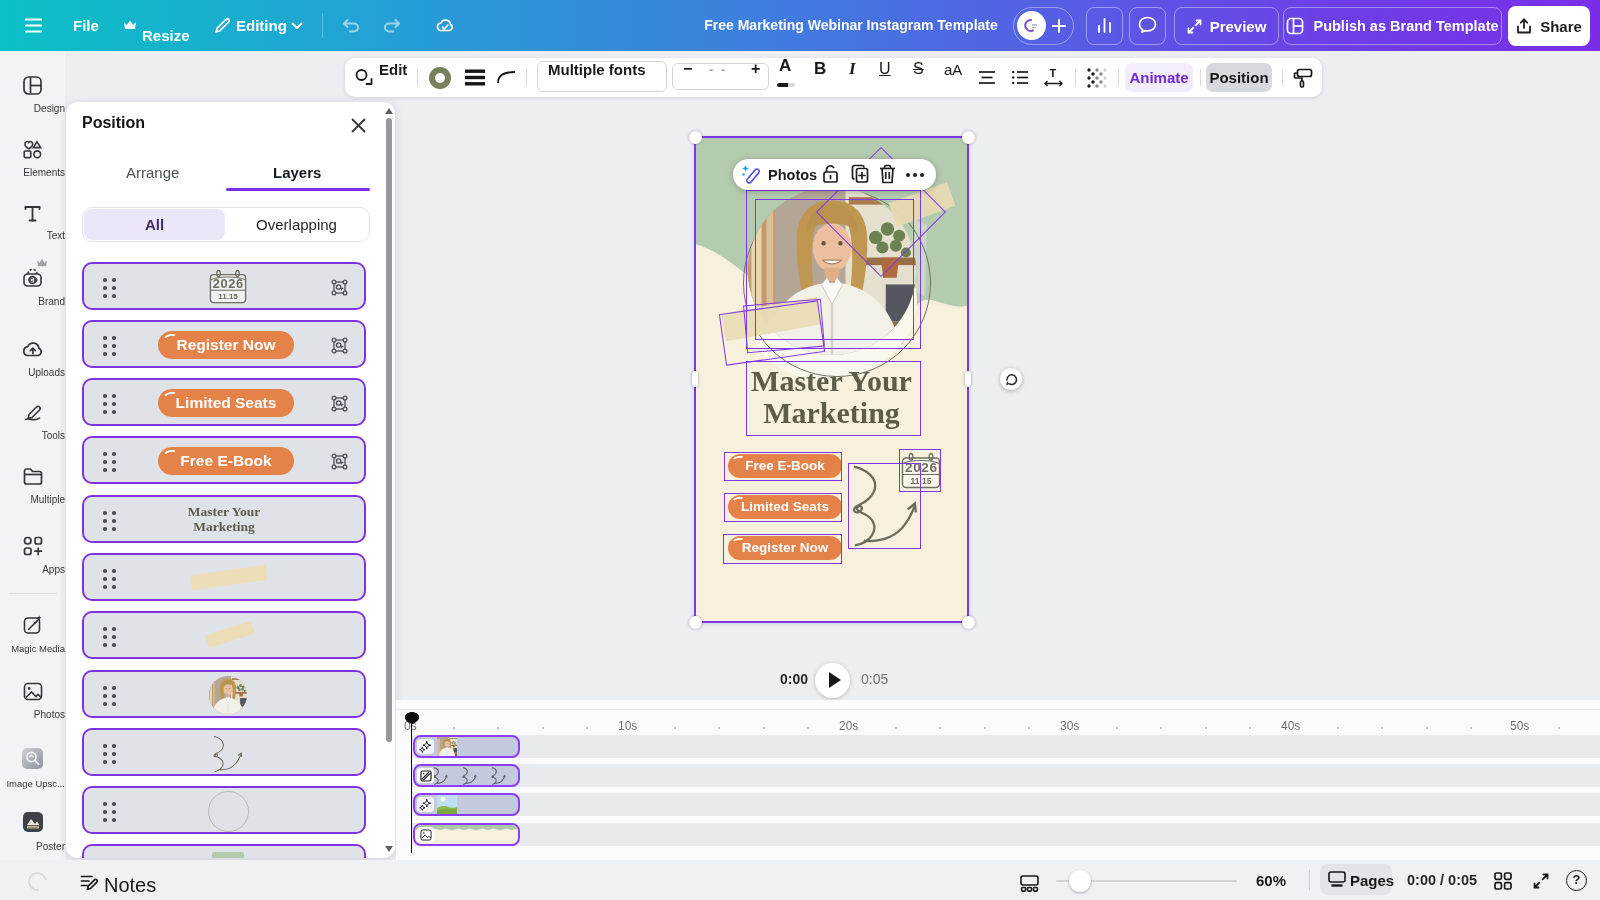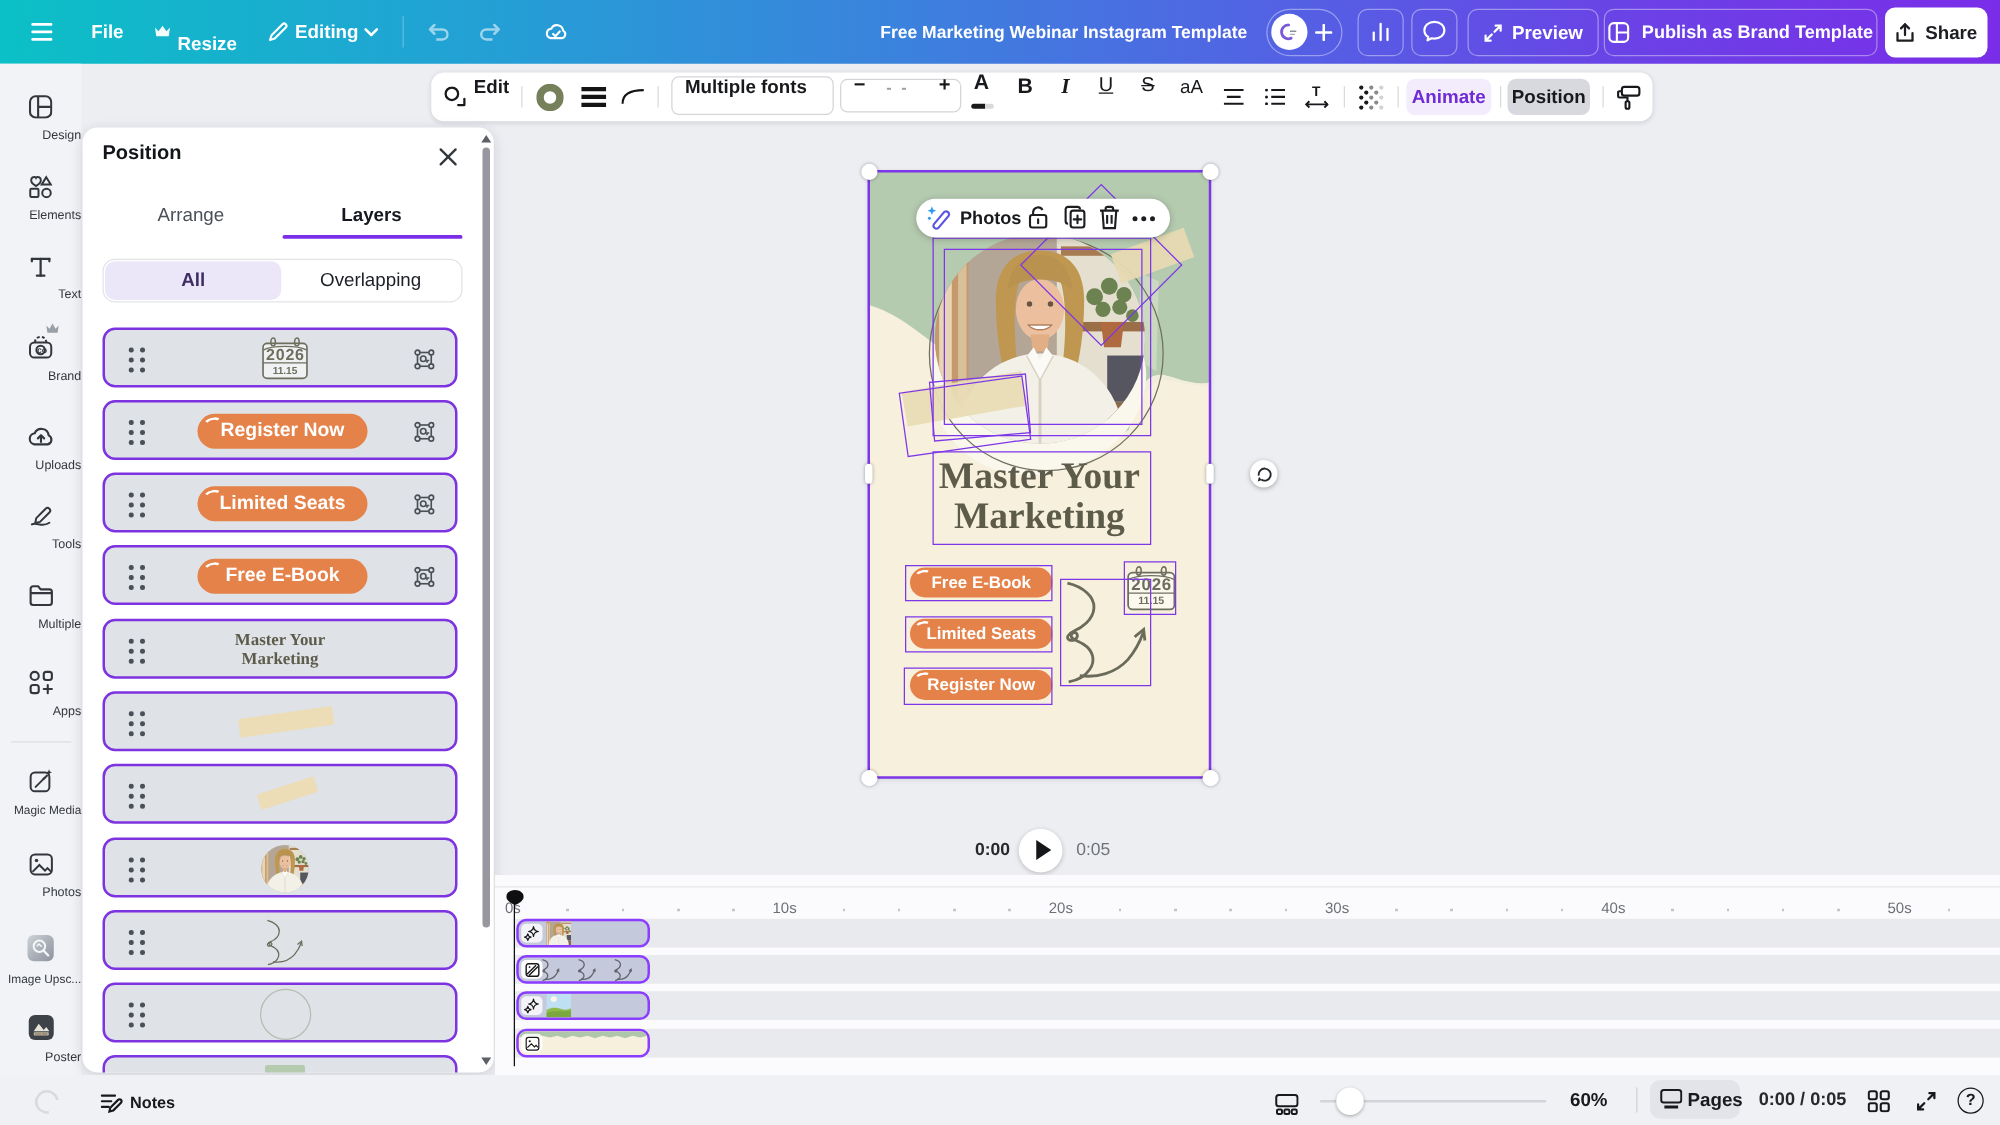--- a/index.html
+++ b/index.html
@@ -817,21 +817,21 @@
 <div id="bottombar">
   <div class="abs" style="left:28px;top:12px;width:19px;height:19px;border:2.5px solid #d9dadd;border-radius:50%;border-right-color:transparent;transform:rotate(35deg)"></div>
   <svg class="abs" style="left:80px;top:14px" width="19" height="19" viewBox="0 0 19 19">
       <g stroke="#17191c" stroke-width="1.7" stroke-linecap="round" fill="none">
         <path d="M1.5 2.5 H12"></path>
         <path d="M1.5 7 H9"></path>
         <path d="M1.5 11.5 H7"></path>
         <path d="M10.5 14.5 L16.8 8.2 A1.6 1.6 0 0 0 14.5 5.9 L8.2 12.2 L7.5 15.2 Z"></path>
       </g>
     </svg>
-  <div class="abs" style="left:104px;top:14px;font-weight:bold;font-size:13px;color:#17191c">Notes</div>
+  <div class="abs" style="left:104px;top:14px;font-weight:normal;font-size:20px;color:#17191c">Notes</div>
   <svg class="abs" style="left:1020px;top:14px" width="19" height="19" viewBox="0 0 19 19">
       <g fill="none" stroke="#17191c" stroke-width="1.6">
         <rect x="1" y="2" width="17" height="9" rx="2"></rect>
         <rect x="1.6" y="13.5" width="4" height="3.6" rx="1"></rect>
         <rect x="7.5" y="13.5" width="4" height="3.6" rx="1"></rect>
         <rect x="13.4" y="13.5" width="4" height="3.6" rx="1"></rect>
       </g>
     </svg>
   <div class="abs" style="left:1056px;top:20px;width:181px;height:2px;background:#d2d4d9;border-radius:1px"></div>
   <div class="abs" style="left:1069px;top:10px;width:22px;height:22px;border-radius:50%;background:#fff;box-shadow:0 1px 3px rgba(0,0,0,.3)"></div>

